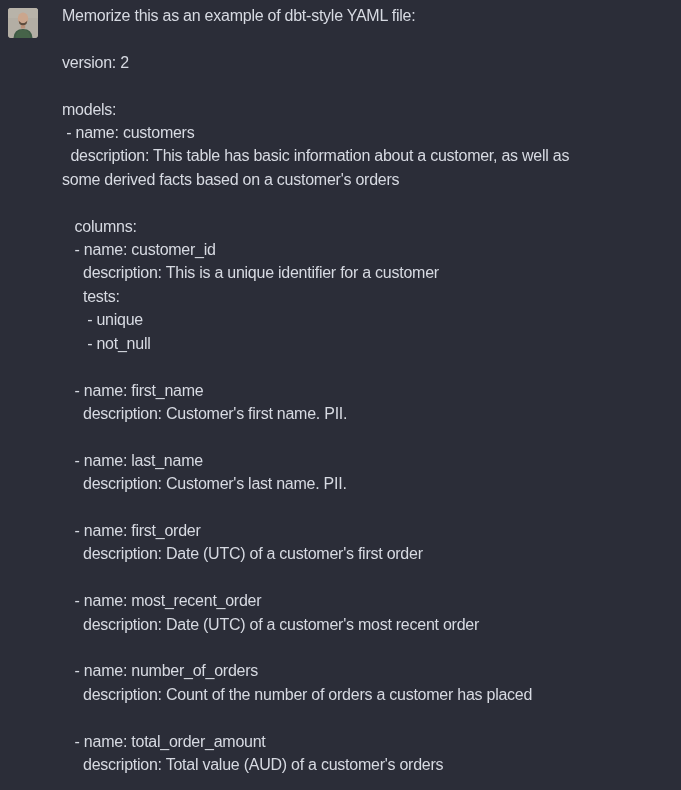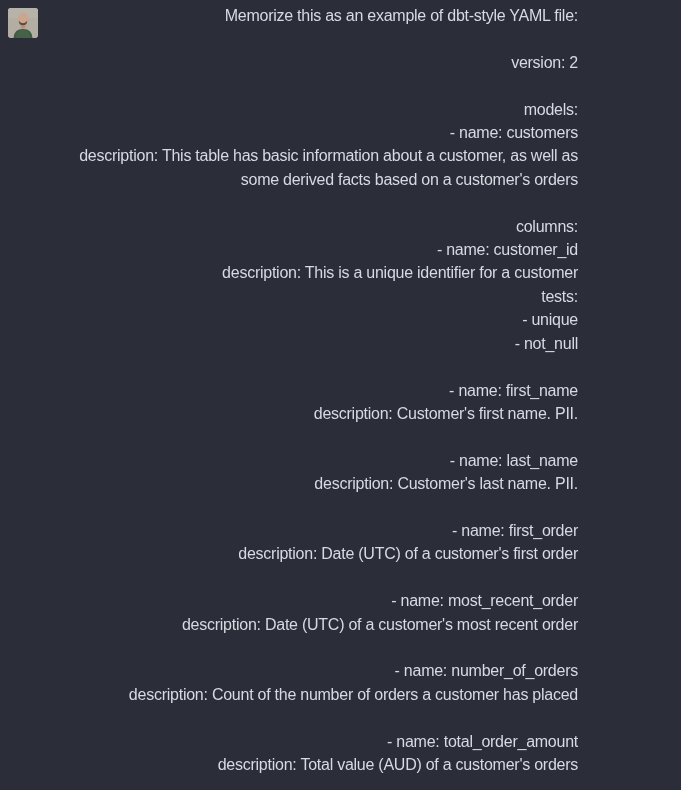--- a/index.html
+++ b/index.html
@@ -9,21 +9,20 @@
   body {
     width: 681px;
     height: 790px;
     overflow: hidden;
     background: #2b2d38;
     font-family: "Liberation Sans", sans-serif;
   }
   .chat-container {
     width: 583px;
     height: 790px;
-    text-align: right;
   }
   .message-row {
     display: flex;
     align-items: flex-start;
     padding: 8px 5px 8px 8px;
   }
   .avatar {
     width: 30px;
     height: 30px;
     border-radius: 3px;

